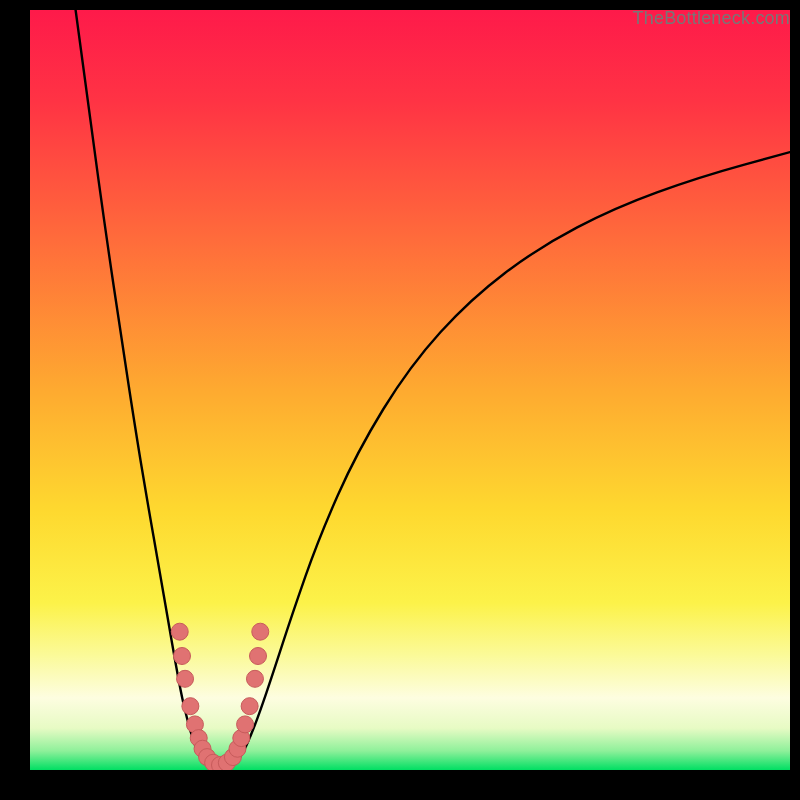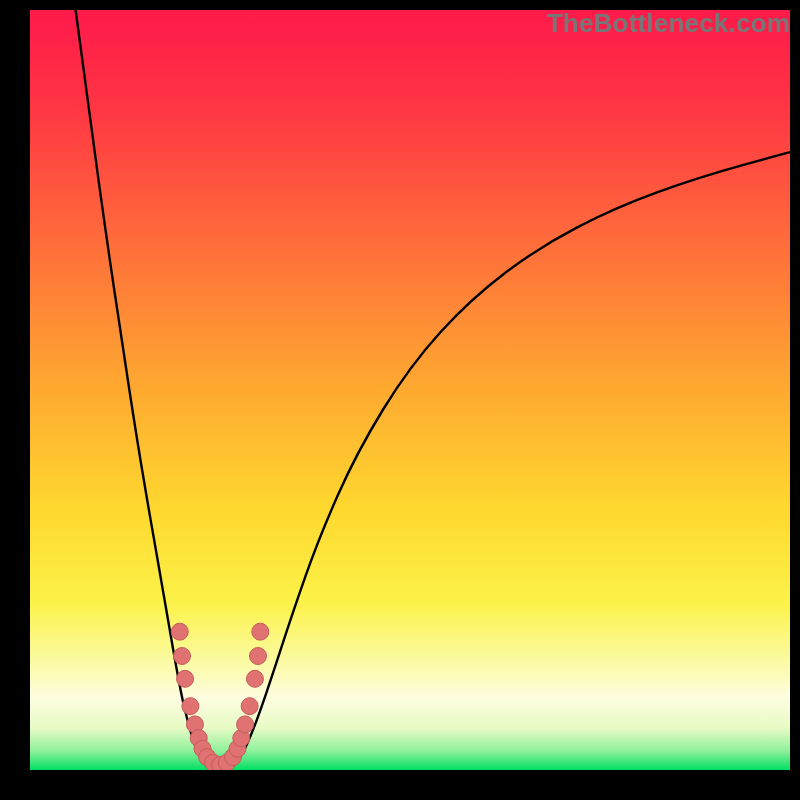--- a/index.html
+++ b/index.html
@@ -20,23 +20,23 @@
     box-sizing: border-box;
   }
   .plot-bg {
     position: absolute;
     inset: 0;
   }
   .watermark {
     position: absolute;
     top: 8px;
     right: 10px;
-    font-size: 26px;
+    font-size: 18px;
     color: #777;
-    font-weight: 700;
+    font-weight: 400;
     letter-spacing: 0.2px;
     user-select: none;
   }
   svg.curve {
     position: absolute;
     inset: 0;
     width: 100%;
     height: 100%;
   }
 </style>

